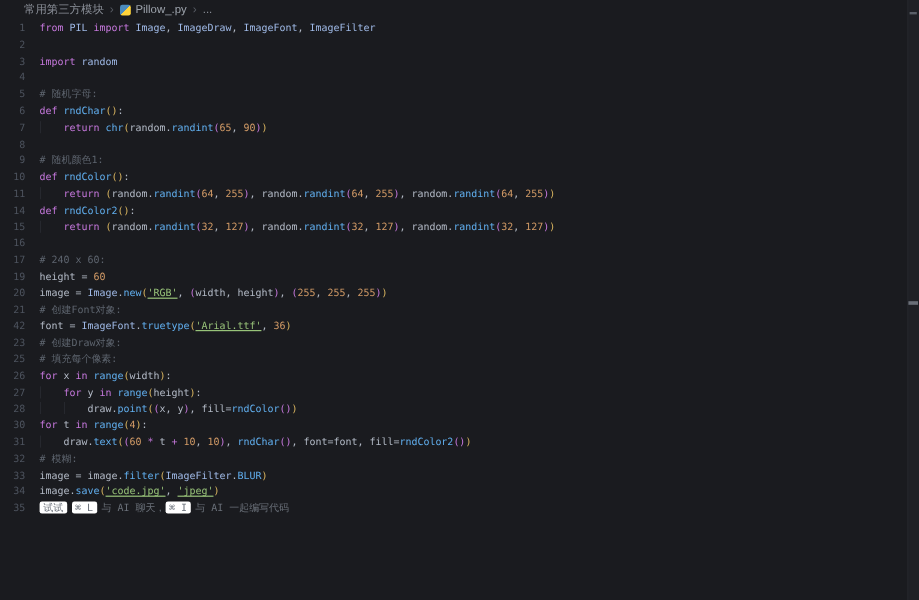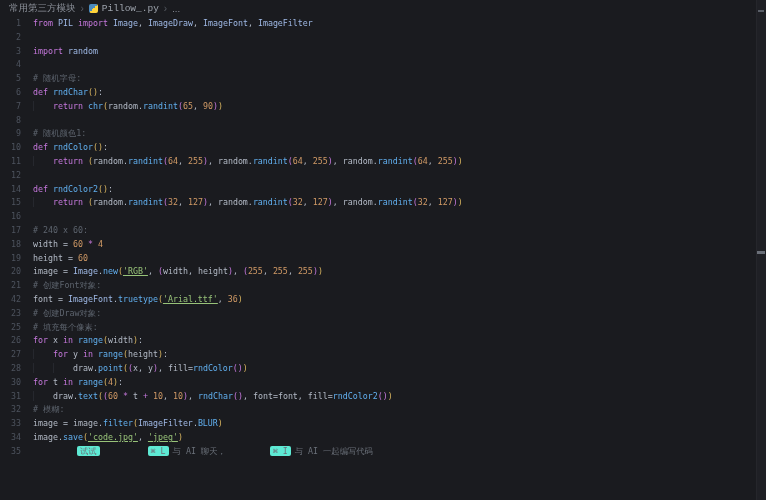--- a/index.html
+++ b/index.html
@@ -5,25 +5,25 @@
   * { margin:0; padding:0; box-sizing:border-box; }
   html,body { width:766px; height:500px; overflow:hidden; }
   body {
     background:#1a1b1f;
     font-family:"DejaVu Sans Mono","Liberation Mono",monospace;
     position:relative;
   }
   
   .breadcrumb {
     height:17px; display:flex; align-items:center; gap:5px;
-    padding:0 0 0 9px; font-family:"Liberation Sans",sans-serif;
+    padding:0 0 0 20px; font-family:"Liberation Sans",sans-serif;
     font-size:9.5px; color:#8b9099; user-select:none;
   }
   .crumb { cursor:pointer; }
-  .crumb.file { color:#9da3ac; display:flex; align-items:center; gap:4px;font-family:Liberation Mono, monospace; }
+  .crumb.file { color:#9da3ac; display:flex; align-items:center; gap:4px; }
   .sep { color:#565b63; font-size:10px; }
   .py-icon {
     width:9px; height:9px; border-radius:2px; display:inline-block;
     background:linear-gradient(135deg,#4b8bbe 0 50%, #ffd43b 50% 100%);
   }
   
   .editor { position:absolute; top:17px; left:0; right:10px; }
   .code-line {
     display:flex; height:13.8px; line-height:13.8px;
     font-size:8.3px; white-space:pre; cursor:text;
@@ -39,21 +39,21 @@
   .tk-cls { color:#9fb9e6; }
   .tk-str { color:#98c379;text-decoration:underline; }
   .tk-num { color:#d19a66; }
   .tk-com { color:#5d646e; }
   .tk-op  { color:#c678dd; }
   .tk-p1  { color:#d8b45f; }
   .tk-p2  { color:#c678dd; }
   .tk-ind { background:repeating-linear-gradient(to right,#26282e 0 1px,transparent 1px 4ch); }
   
   .hint-line .lc { color:#6a7079; }
-  .hint-seg { background:#5eead4; border-radius:2px; padding:0 3px; margin-right:4px;margin-left:44px; }
+  .hint-seg { background:#ffffff; border-radius:2px; padding:0 3px; margin-right:4px; }
   
   .scrollbar {
     position:absolute; top:0; right:0; width:10px; height:500px;
     background:#1f2025; border-left:1px solid #25262b; cursor:pointer;
   }
   .ruler-mark { position:absolute; background:#5a5f68; }
   .ruler-mark.m1 { top:10px; right:2px; width:6px; height:2px; }
   .ruler-mark.m2 { top:251px; right:1px; width:8px; height:3px; background:#6a6f78; }
 </style>
 </head>
@@ -76,26 +76,24 @@
       <div class="code-line"><div class="ln">2</div><div class="lc"></div></div>
       <div class="code-line"><div class="ln">3</div><div class="lc"><span class="tk-kw">import</span><span class="tk-txt"> </span><span class="tk-cls">random</span></div></div>
       <div class="code-line"><div class="ln">4</div><div class="lc"></div></div>
       <div class="code-line"><div class="ln">5</div><div class="lc"><span class="tk-com"># 随机字母:</span></div></div>
       <div class="code-line"><div class="ln">6</div><div class="lc"><span class="tk-kw">def</span><span class="tk-txt"> </span><span class="tk-fn">rndChar</span><span class="tk-p1">()</span><span class="tk-txt">:</span></div></div>
       <div class="code-line"><div class="ln">7</div><div class="lc"><span class="tk-ind">    </span><span class="tk-kw">return</span><span class="tk-txt"> </span><span class="tk-fn">chr</span><span class="tk-p1">(</span><span class="tk-txt">random.</span><span class="tk-fn">randint</span><span class="tk-p2">(</span><span class="tk-num">65</span><span class="tk-txt">, </span><span class="tk-num">90</span><span class="tk-p2">)</span><span class="tk-p1">)</span></div></div>
       <div class="code-line"><div class="ln">8</div><div class="lc"></div></div>
       <div class="code-line"><div class="ln">9</div><div class="lc"><span class="tk-com"># 随机颜色1:</span></div></div>
       <div class="code-line"><div class="ln">10</div><div class="lc"><span class="tk-kw">def</span><span class="tk-txt"> </span><span class="tk-fn">rndColor</span><span class="tk-p1">()</span><span class="tk-txt">:</span></div></div>
       <div class="code-line"><div class="ln">11</div><div class="lc"><span class="tk-ind">    </span><span class="tk-kw">return</span><span class="tk-txt"> </span><span class="tk-p1">(</span><span class="tk-txt">random.</span><span class="tk-fn">randint</span><span class="tk-p2">(</span><span class="tk-num">64</span><span class="tk-txt">, </span><span class="tk-num">255</span><span class="tk-p2">)</span><span class="tk-txt">, random.</span><span class="tk-fn">randint</span><span class="tk-p2">(</span><span class="tk-num">64</span><span class="tk-txt">, </span><span class="tk-num">255</span><span class="tk-p2">)</span><span class="tk-txt">, random.</span><span class="tk-fn">randint</span><span class="tk-p2">(</span><span class="tk-num">64</span><span class="tk-txt">, </span><span class="tk-num">255</span><span class="tk-p2">)</span><span class="tk-p1">)</span></div></div>
-      <div class="code-line"><div class="ln">12</div><div class="lc"></div></div>
       <div class="code-line"><div class="ln">14</div><div class="lc"><span class="tk-kw">def</span><span class="tk-txt"> </span><span class="tk-fn">rndColor2</span><span class="tk-p1">()</span><span class="tk-txt">:</span></div></div>
       <div class="code-line"><div class="ln">15</div><div class="lc"><span class="tk-ind">    </span><span class="tk-kw">return</span><span class="tk-txt"> </span><span class="tk-p1">(</span><span class="tk-txt">random.</span><span class="tk-fn">randint</span><span class="tk-p2">(</span><span class="tk-num">32</span><span class="tk-txt">, </span><span class="tk-num">127</span><span class="tk-p2">)</span><span class="tk-txt">, random.</span><span class="tk-fn">randint</span><span class="tk-p2">(</span><span class="tk-num">32</span><span class="tk-txt">, </span><span class="tk-num">127</span><span class="tk-p2">)</span><span class="tk-txt">, random.</span><span class="tk-fn">randint</span><span class="tk-p2">(</span><span class="tk-num">32</span><span class="tk-txt">, </span><span class="tk-num">127</span><span class="tk-p2">)</span><span class="tk-p1">)</span></div></div>
       <div class="code-line"><div class="ln">16</div><div class="lc"></div></div>
       <div class="code-line"><div class="ln">17</div><div class="lc"><span class="tk-com"># 240 x 60:</span></div></div>
-      <div class="code-line"><div class="ln">18</div><div class="lc"><span class="tk-txt">width = </span><span class="tk-num">60</span><span class="tk-txt"> </span><span class="tk-op">*</span><span class="tk-txt"> </span><span class="tk-num">4</span></div></div>
       <div class="code-line"><div class="ln">19</div><div class="lc"><span class="tk-txt">height = </span><span class="tk-num">60</span></div></div>
       <div class="code-line"><div class="ln">20</div><div class="lc"><span class="tk-txt">image = </span><span class="tk-cls">Image</span><span class="tk-txt">.</span><span class="tk-fn">new</span><span class="tk-p1">(</span><span class="tk-str">'RGB'</span><span class="tk-txt">, </span><span class="tk-p2">(</span><span class="tk-txt">width, height</span><span class="tk-p2">)</span><span class="tk-txt">, </span><span class="tk-p2">(</span><span class="tk-num">255</span><span class="tk-txt">, </span><span class="tk-num">255</span><span class="tk-txt">, </span><span class="tk-num">255</span><span class="tk-p2">)</span><span class="tk-p1">)</span></div></div>
       <div class="code-line"><div class="ln">21</div><div class="lc"><span class="tk-com"># 创建Font对象:</span></div></div>
       <div class="code-line"><div class="ln">42</div><div class="lc"><span class="tk-txt">font = </span><span class="tk-cls">ImageFont</span><span class="tk-txt">.</span><span class="tk-fn">truetype</span><span class="tk-p1">(</span><span class="tk-str">'Arial.ttf'</span><span class="tk-txt">, </span><span class="tk-num">36</span><span class="tk-p1">)</span></div></div>
       <div class="code-line"><div class="ln">23</div><div class="lc"><span class="tk-com"># 创建Draw对象:</span></div></div>
       <div class="code-line"><div class="ln">25</div><div class="lc"><span class="tk-com"># 填充每个像素:</span></div></div>
       <div class="code-line"><div class="ln">26</div><div class="lc"><span class="tk-kw">for</span><span class="tk-txt"> x </span><span class="tk-kw">in</span><span class="tk-txt"> </span><span class="tk-fn">range</span><span class="tk-p1">(</span><span class="tk-txt">width</span><span class="tk-p1">)</span><span class="tk-txt">:</span></div></div>
       <div class="code-line"><div class="ln">27</div><div class="lc"><span class="tk-ind">    </span><span class="tk-kw">for</span><span class="tk-txt"> y </span><span class="tk-kw">in</span><span class="tk-txt"> </span><span class="tk-fn">range</span><span class="tk-p1">(</span><span class="tk-txt">height</span><span class="tk-p1">)</span><span class="tk-txt">:</span></div></div>
       <div class="code-line"><div class="ln">28</div><div class="lc"><span class="tk-ind">        </span><span class="tk-txt">draw.</span><span class="tk-fn">point</span><span class="tk-p1">(</span><span class="tk-p2">(</span><span class="tk-txt">x, y</span><span class="tk-p2">)</span><span class="tk-txt">, fill=</span><span class="tk-fn">rndColor</span><span class="tk-p2">()</span><span class="tk-p1">)</span></div></div>
       <div class="code-line"><div class="ln">30</div><div class="lc"><span class="tk-kw">for</span><span class="tk-txt"> t </span><span class="tk-kw">in</span><span class="tk-txt"> </span><span class="tk-fn">range</span><span class="tk-p1">(</span><span class="tk-num">4</span><span class="tk-p1">)</span><span class="tk-txt">:</span></div></div>

